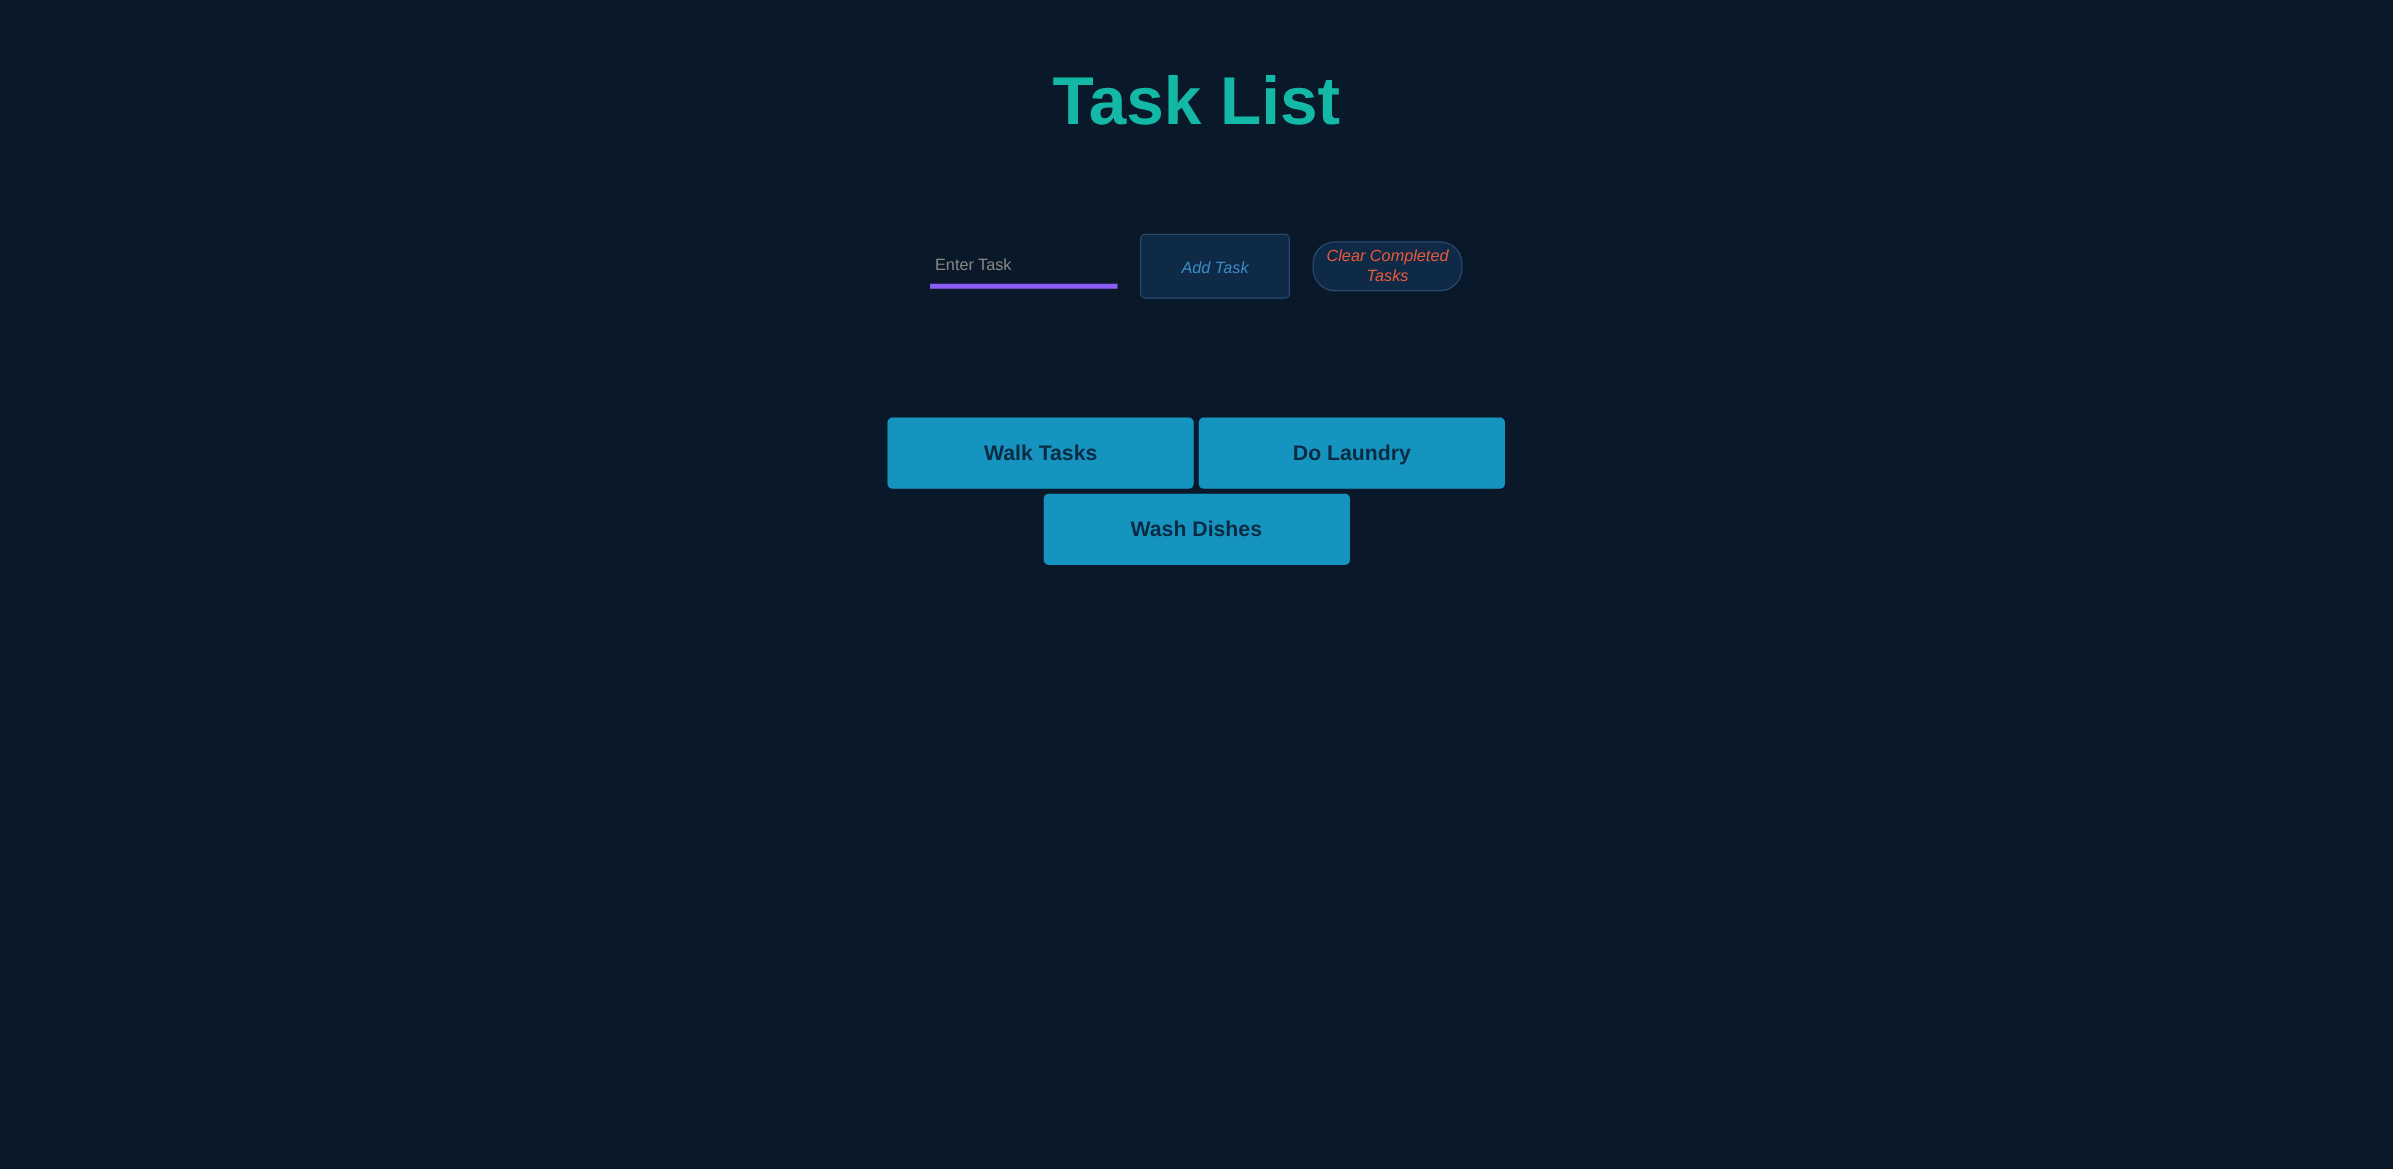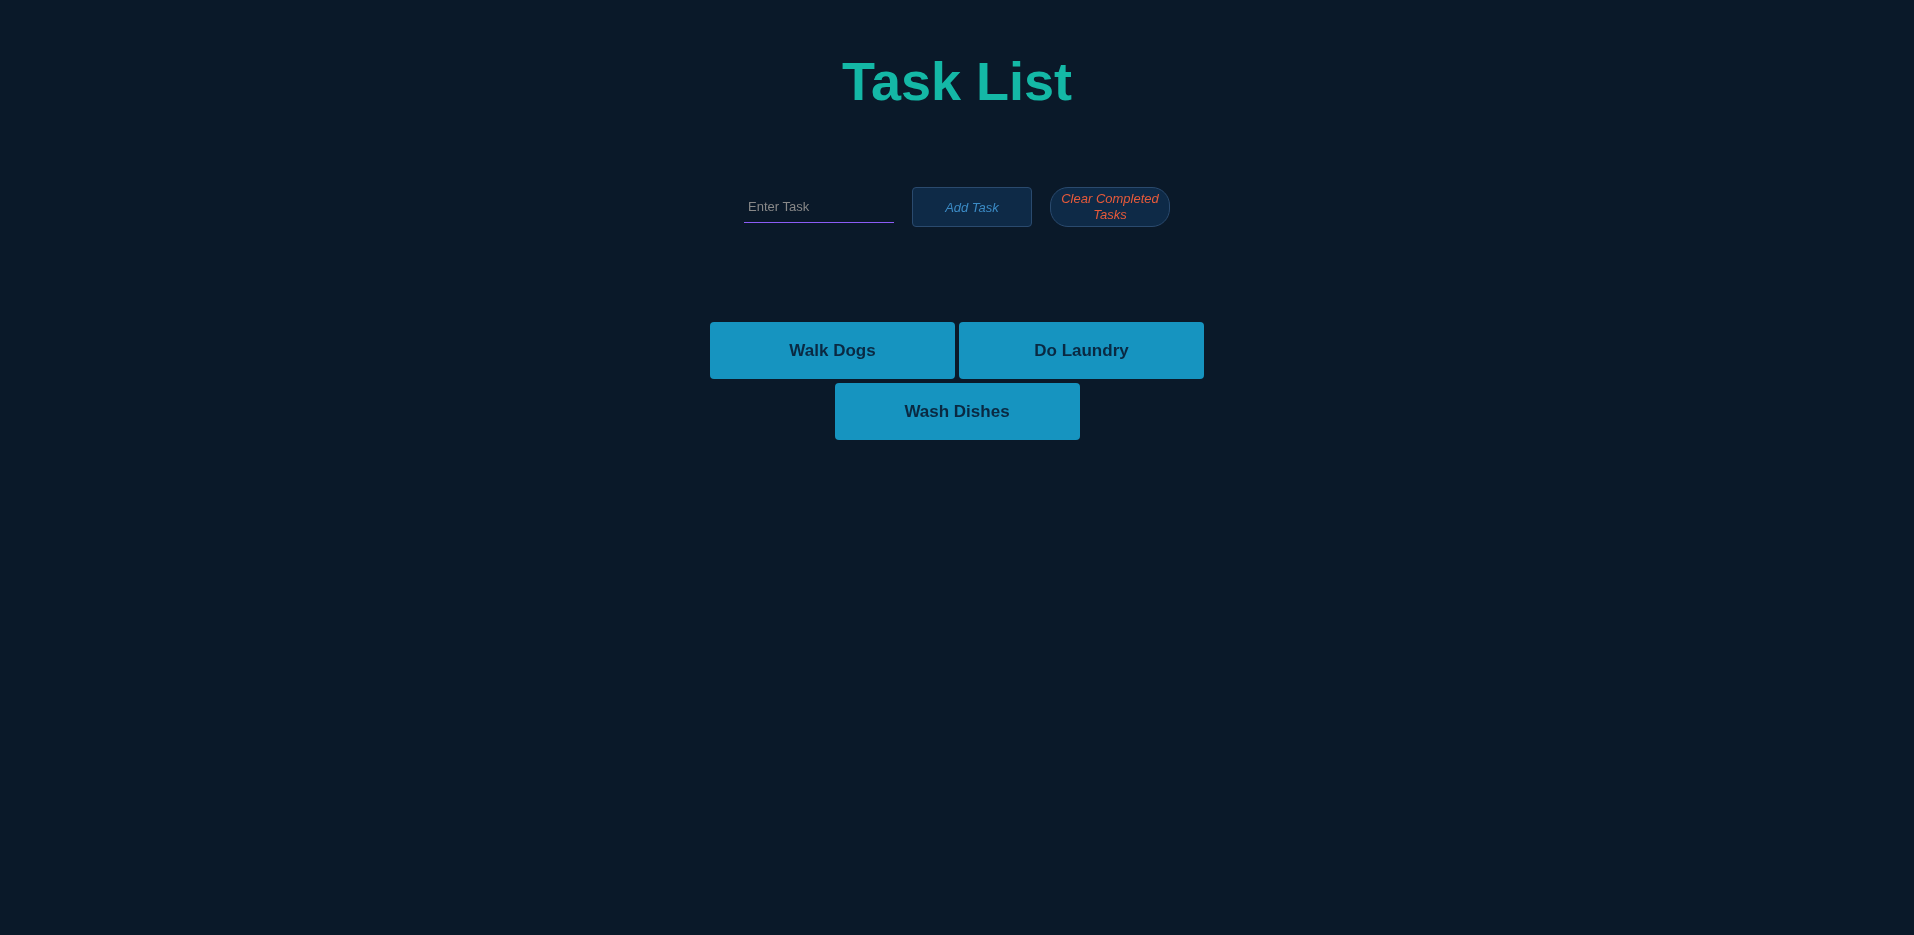--- a/index.html
+++ b/index.html
@@ -28,21 +28,21 @@
     .controls {
       display: flex;
       align-items: center;
       gap: 18px;
       margin-bottom: 95px;
     }
 
     .task-input {
       background: transparent;
       border: none;
-      border-bottom: 1px solid #8b5cf6;
+      border-bottom: 4px solid #8b5cf6;
       color: #aaa;
       font-size: 13px;
       padding: 8px 4px;
       width: 150px;
       outline: none;
     }
 
     .task-input::placeholder {
       color: #888;
       font-size: 13px;
@@ -57,21 +57,21 @@
       cursor: pointer;
       display: flex;
       align-items: center;
       justify-content: center;
       text-align: center;
     }
 
     .btn-add {
       color: #3b8ac4;
       width: 120px;
-      height: 40px;
+      height: 52px;
     }
 
     .btn-clear {
       color: #e85a3a;
       width: 120px;
       height: 40px;
       padding: 0 10px;
       line-height: 1.2;
       border-radius: 18px;
     }
@@ -103,16 +103,16 @@
 
 <h1 class="page-title">Task List</h1>
 
 <div class="controls">
   <input type="text" class="task-input" placeholder="Enter Task" style="">
   <button class="btn btn-add">Add Task</button>
   <button class="btn btn-clear">Clear Completed Tasks</button>
 </div>
 
 <div class="task-grid">
-  <div class="task-card">Walk Dogs</div>
+  <div class="task-card">Walk Tasks</div>
   <div class="task-card">Do Laundry</div>
   <div class="task-card">Wash Dishes</div>
 </div>
 
 </body></html>

